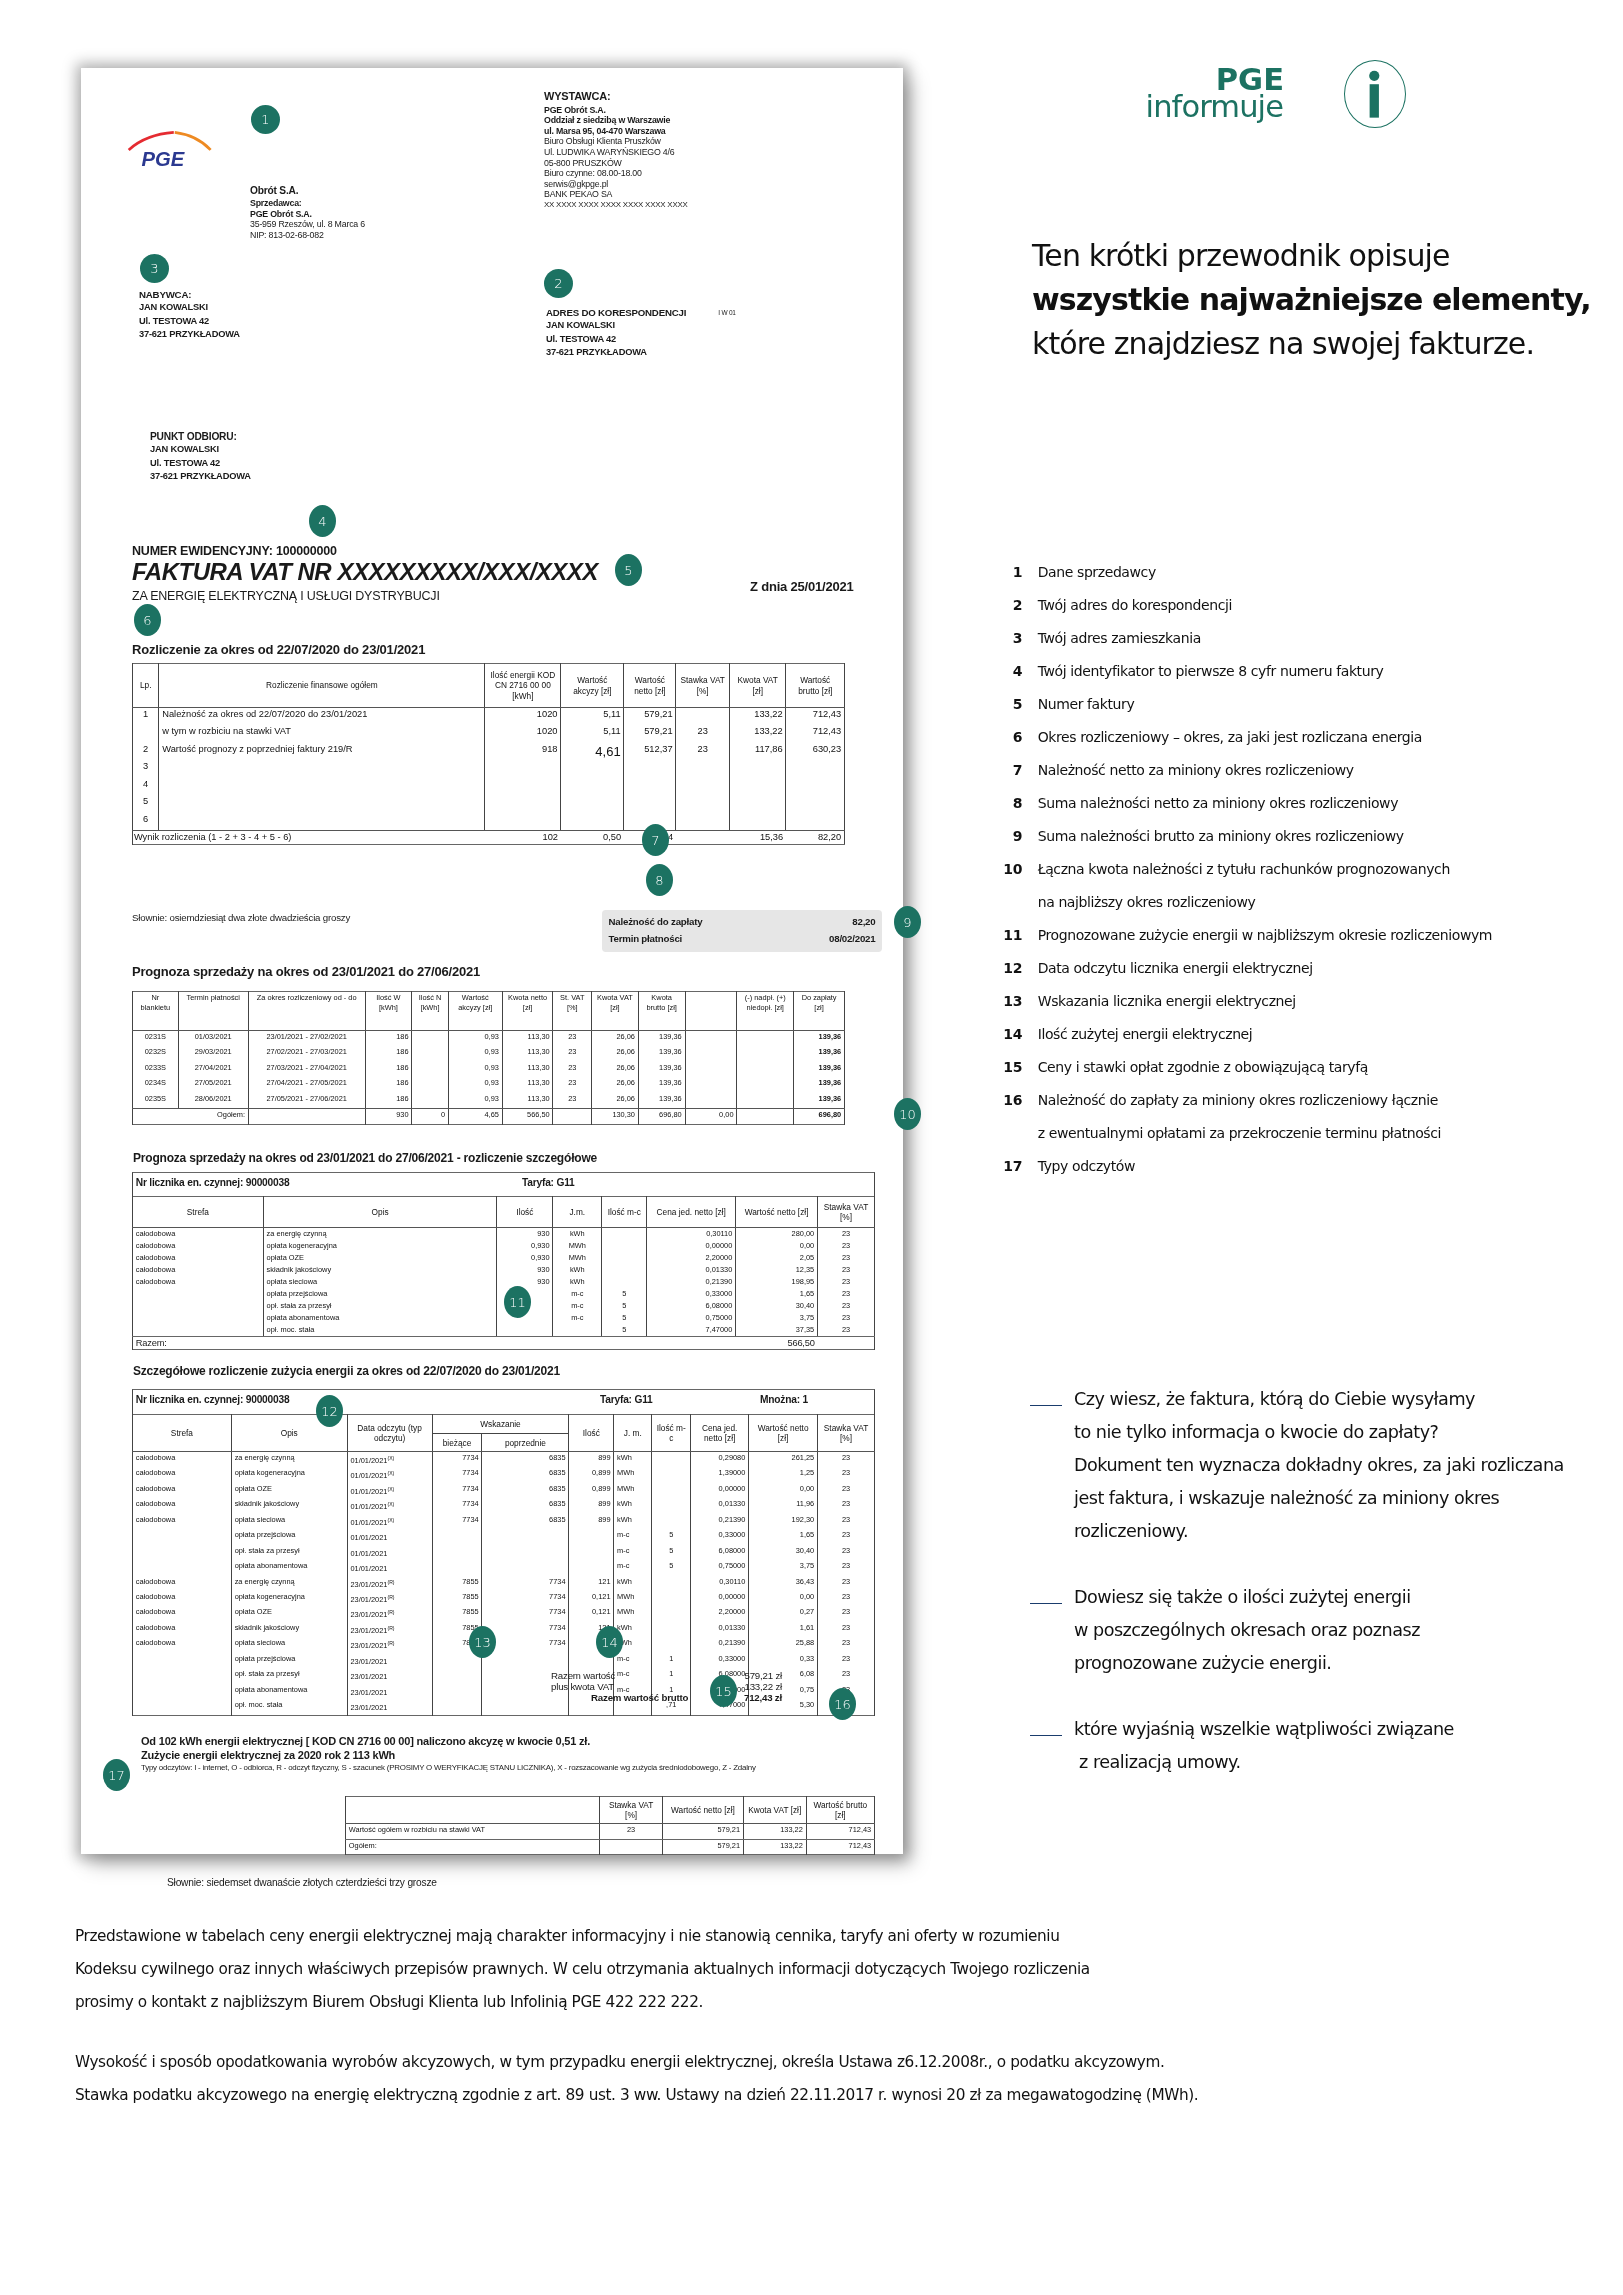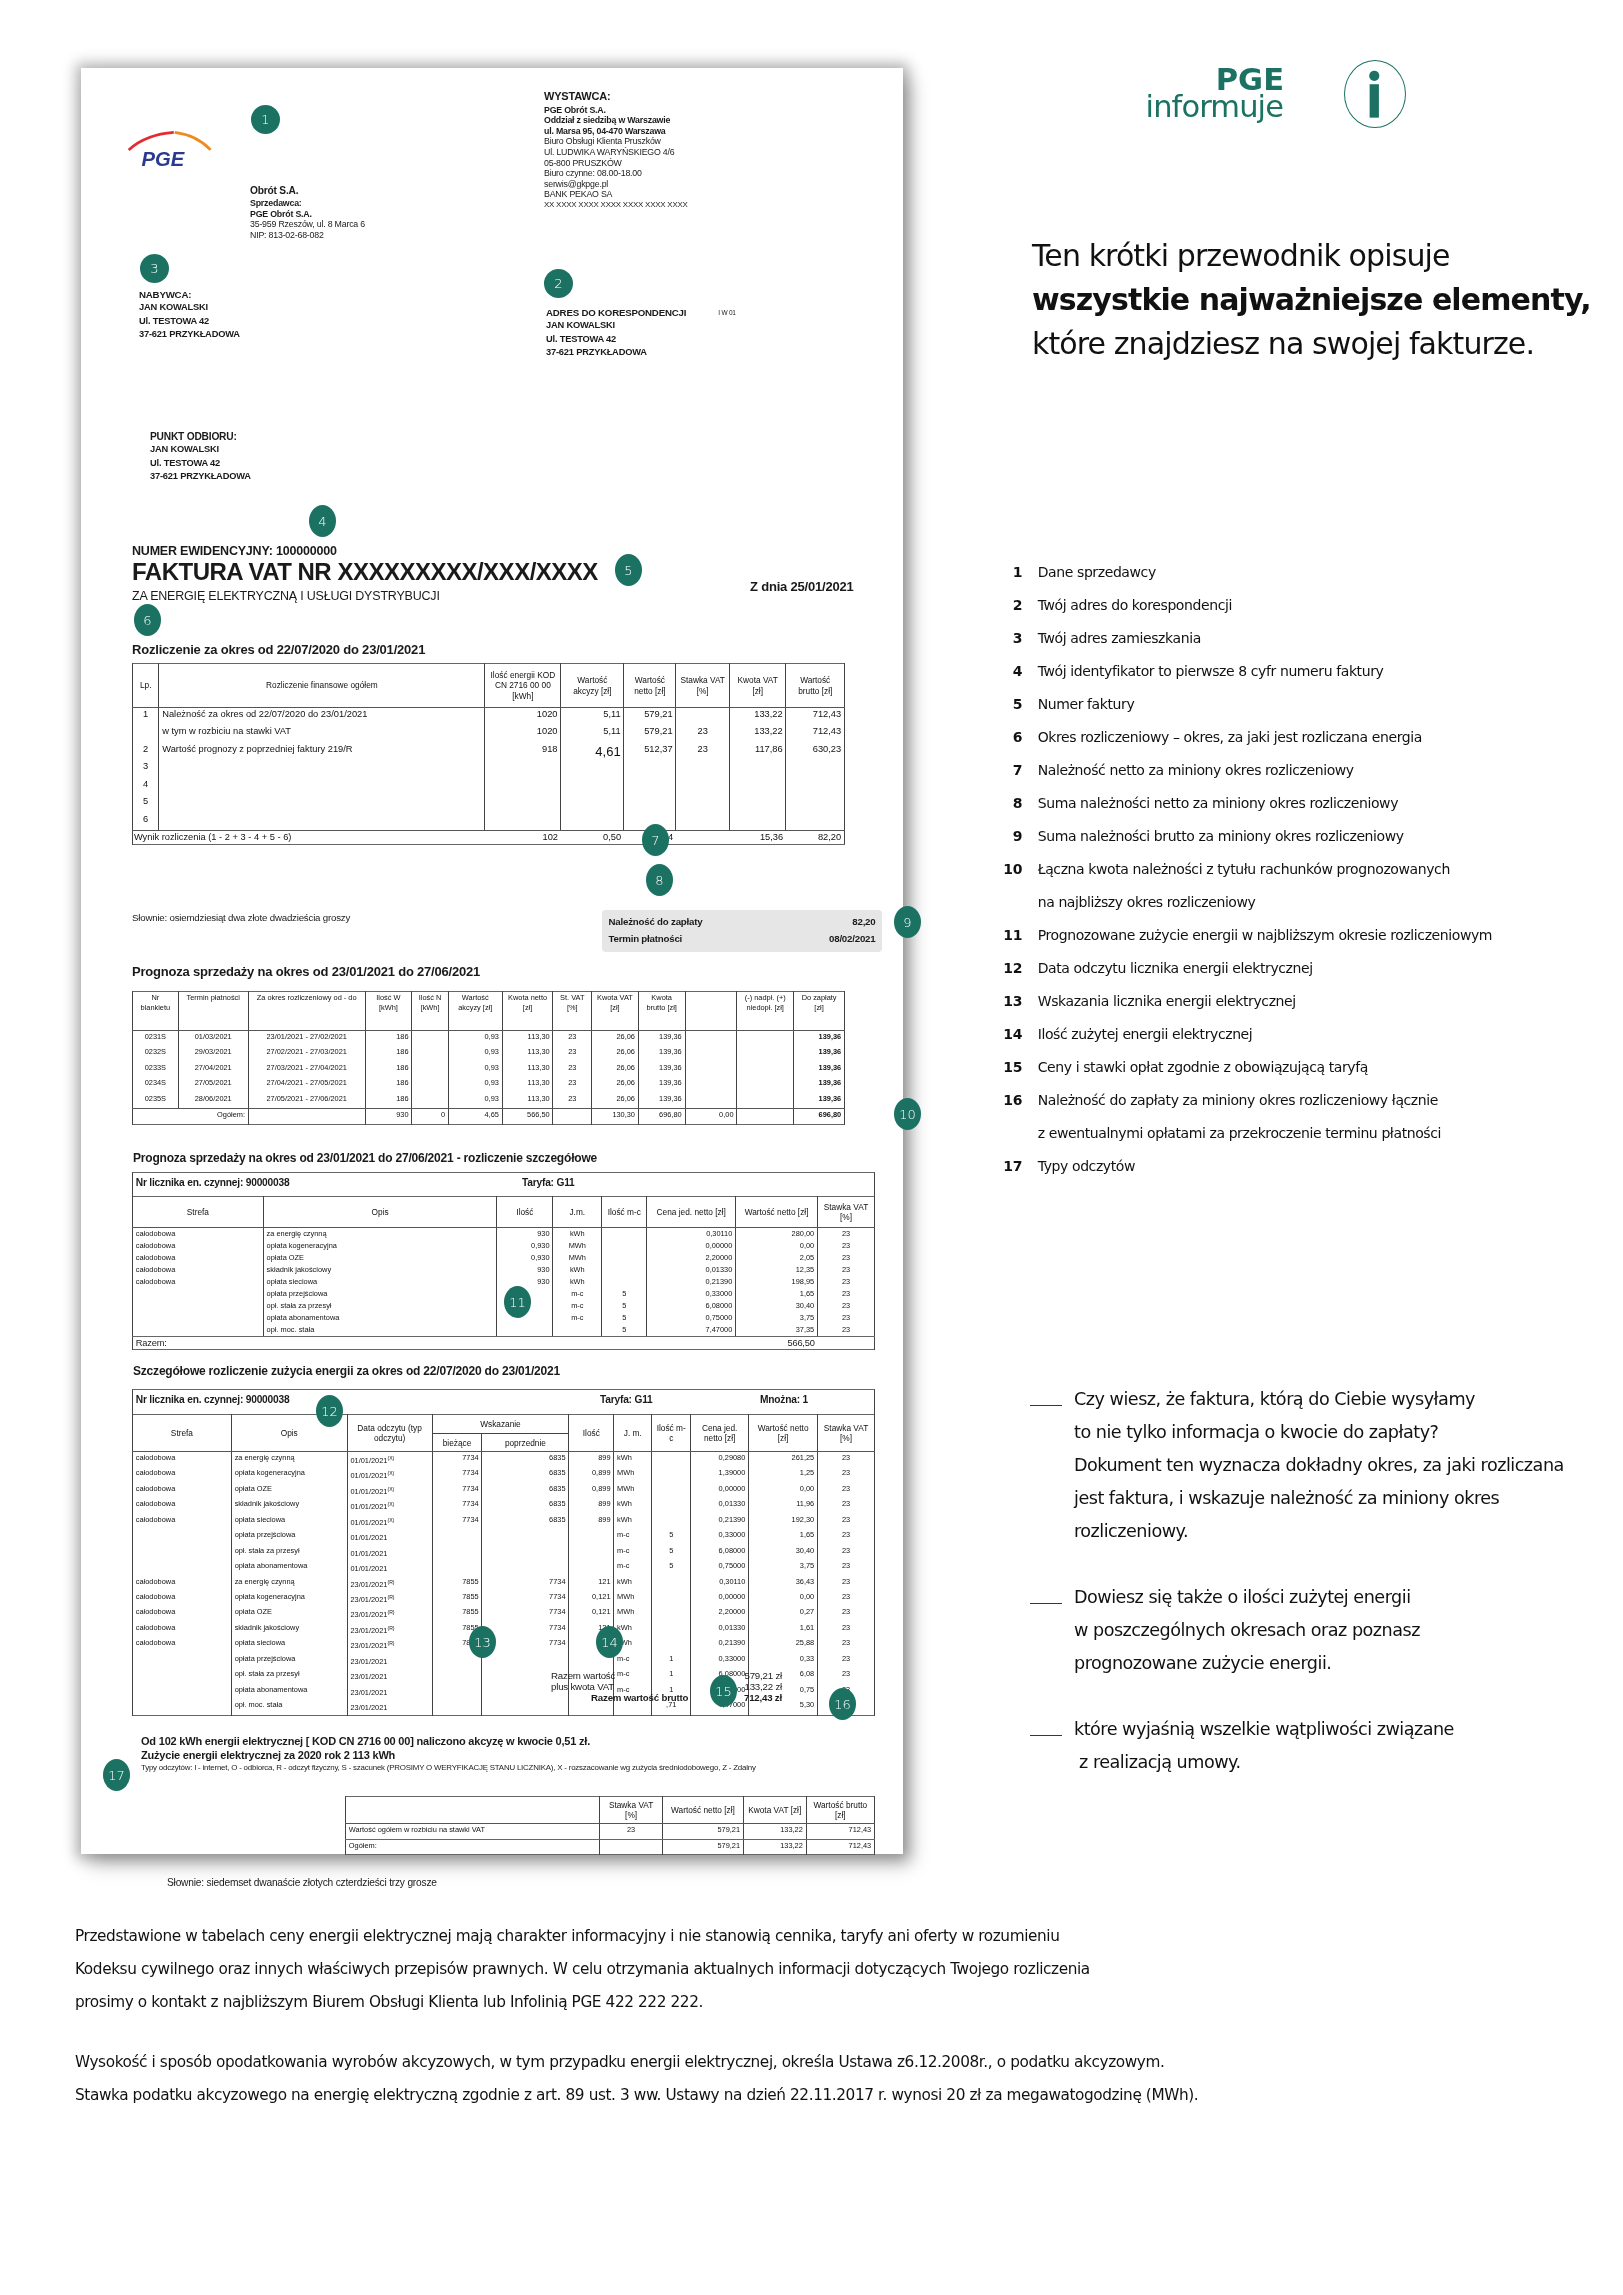--- a/index.html
+++ b/index.html
@@ -119,21 +119,21 @@
     <div style="font-size:9.3px;">JAN KOWALSKI</div>
     <div style="font-size:9.3px;">Ul. TESTOWA 42</div>
     <div style="font-size:9.3px;">37-621 PRZYKŁADOWA</div>
   </div>
 
   <div class="badge tall" style="left:228px; top:437px;">4</div>
   <div class="abs inv b" style="left:51px; top:476px; font-size:12.5px;">
     <span>NUMER EWIDENCYJNY:</span>
     <span>100000000</span>
   </div>
-  <div class="abs inv b" style="left:51px; top:490px; font-size:24px; letter-spacing:-0.5px;">
+  <div class="abs inv b" style="left:51px; top:490px; font-size:24px; letter-spacing:-0.5px;font-style:italic;">
     <span>FAKTURA VAT NR</span>
     <span>XXXXXXXXX/XXX/XXXX</span>
   </div>
   <div class="badge tall" style="left:534px; top:486px;">5</div>
   <div class="abs inv" style="left:51px; top:521px; font-size:12.5px;">ZA ENERGIĘ ELEKTRYCZNĄ I USŁUGI DYSTRYBUCJI</div>
   <div class="abs inv b" style="left:669px; top:511px; font-size:13px;">Z dnia 25/01/2021</div>
   <div class="badge tall" style="left:53px; top:536px;">6</div>
 
   <div class="abs inv b" style="left:51px; top:574px; font-size:13px;">Rozliczenie za okres od 22/07/2020 do 23/01/2021</div>
   <table class="inv-t" style="left:51px; top:595px; width:713px;">

